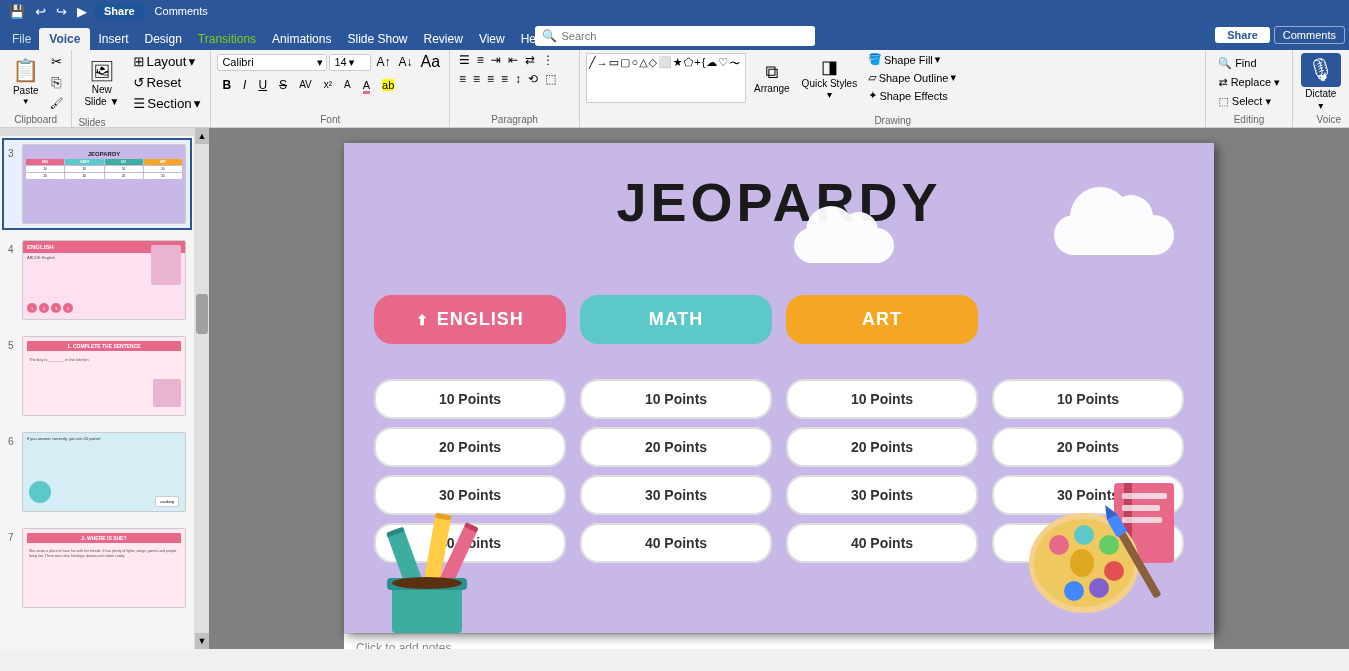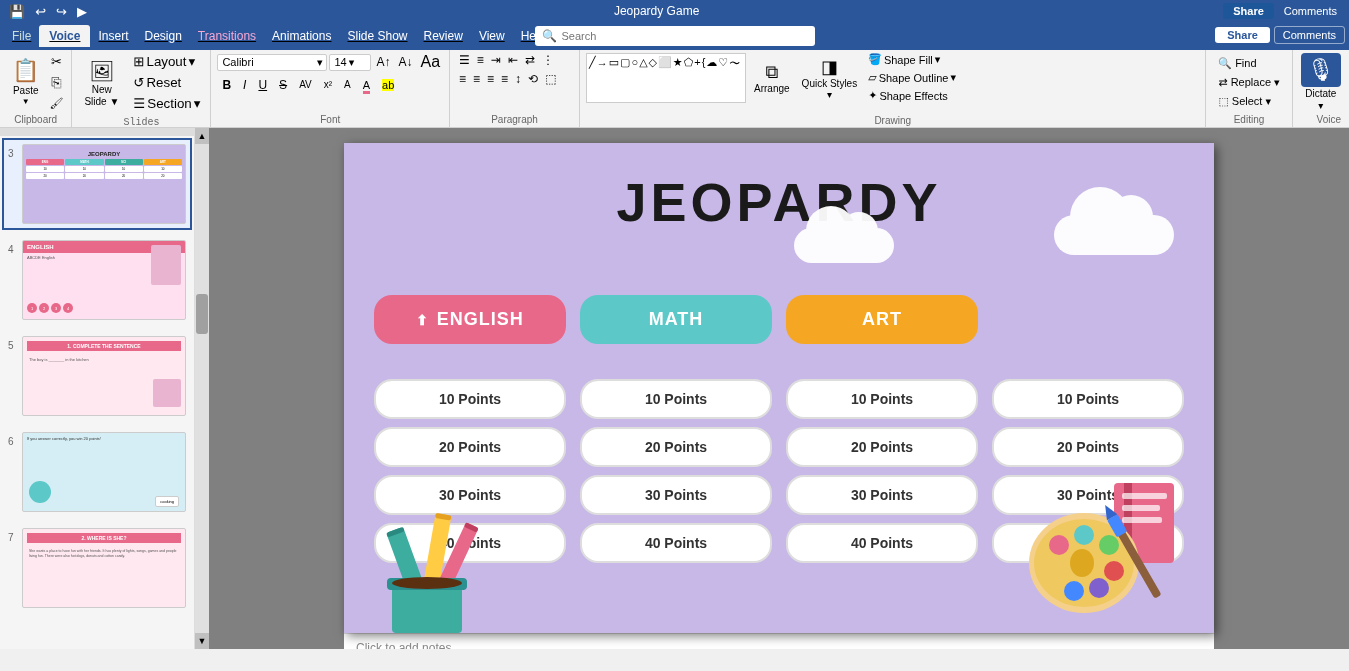--- a/index.html
+++ b/index.html
@@ -14,31 +14,30 @@
     }
   </style>
 </head>
 <body>
 
 <div style="background:#2b579a; height:22px; display:flex; align-items:center; padding:0 6px; gap:4px;">
   <button class="qa-btn">💾</button>
   <button class="qa-btn">↩</button>
   <button class="qa-btn">↪</button>
   <button class="qa-btn">▶</button>
-  <span style="flex:1; text-align:center; color:white; font-size:12px;">Jeopardy Game</span>
   <button style="color:white; background:#1e5799; border:none; padding:2px 10px; border-radius:3px; font-size:11px; cursor:pointer; font-weight:600;">Share</button>
   <button style="color:white; background:none; border:none; padding:2px 6px; font-size:11px; cursor:pointer;">Comments</button>
 </div>
 
-<div style="background:#2b579a; height:28px; display:flex; align-items:center; padding:0 4px; position:relative;text-decoration:underline;">
+<div style="background:#2b579a; height:28px; display:flex; align-items:flex-end; padding:0 4px; position:relative;">
   <div style="color:#cdd; padding:4px 8px; font-size:12px; cursor:pointer;">File</div>
   <div style="background:#f3f3f3; color:#2b579a; padding:4px 10px; font-size:12px; cursor:pointer; font-weight:600; border-radius:3px 3px 0 0;">Voice</div>
   <div style="color:white; padding:4px 8px; font-size:12px; cursor:pointer;">Insert</div>
   <div style="color:white; padding:4px 8px; font-size:12px; cursor:pointer;">Design</div>
-  <div style="color:#f9a8d4; padding:4px 8px; font-size:12px; cursor:pointer;">Transitions</div>
+  <div style="color:#84cc16; padding:4px 8px; font-size:12px; cursor:pointer;">Transitions</div>
   <div style="color:white; padding:4px 8px; font-size:12px; cursor:pointer;">Animations</div>
   <div style="color:white; padding:4px 8px; font-size:12px; cursor:pointer;">Slide Show</div>
   <div style="color:white; padding:4px 8px; font-size:12px; cursor:pointer;">Review</div>
   <div style="color:white; padding:4px 8px; font-size:12px; cursor:pointer;">View</div>
   <div style="color:white; padding:4px 8px; font-size:12px; cursor:pointer;">Help</div>
 
   <div style="position:absolute; left:50%; transform:translateX(-50%); top:4px; background:white; border-radius:3px; display:flex; align-items:center; padding:2px 8px; gap:4px; width:280px; height:20px;">
     <span>🔍</span>
     <input type="text" style="border: none; outline: none; font-size: 11px; width: 100%;" placeholder="Search">
   </div>
@@ -81,21 +80,21 @@
         <button style="background:none; border:none; cursor:pointer; padding:2px 4px; text-align:left; display:flex; align-items:center; gap:2px;">
           <span>↺</span>
           <span>Reset</span>
         </button>
         <button style="background:none; border:none; cursor:pointer; padding:2px 4px; text-align:left; display:flex; align-items:center; gap:2px;">
           <span>☰</span>
           <span>Section</span> ▾
         </button>
       </div>
     </div>
-    <div style="font-size:10px; color:#666; text-align:center; margin-top:4px;font-family:Liberation Mono, monospace;">Slides</div>
+    <div style="font-size:10px; color:#666; text-align:left; margin-top:4px;">Slides</div>
   </div>
 
   <div style="display:flex; flex-direction:column; padding:2px 6px; border-right:1px solid #d0d0d0; min-width:180px;">
     <div style="flex:1;">
       <div style="display:flex; gap:2px; margin-bottom:3px; align-items:center;">
         <div style="background:white; border:1px solid #ccc; border-radius:2px; padding:1px 4px; font-size:11px; display:flex; align-items:center; gap:2px; cursor:pointer; min-width:110px;">
           <span>Calibri</span>
           <span style="margin-left:auto;">▾</span>
         </div>
         <div style="background:white; border:1px solid #ccc; border-radius:2px; padding:1px 4px; font-size:11px; display:flex; align-items:center; gap:2px; cursor:pointer; width:42px;">

